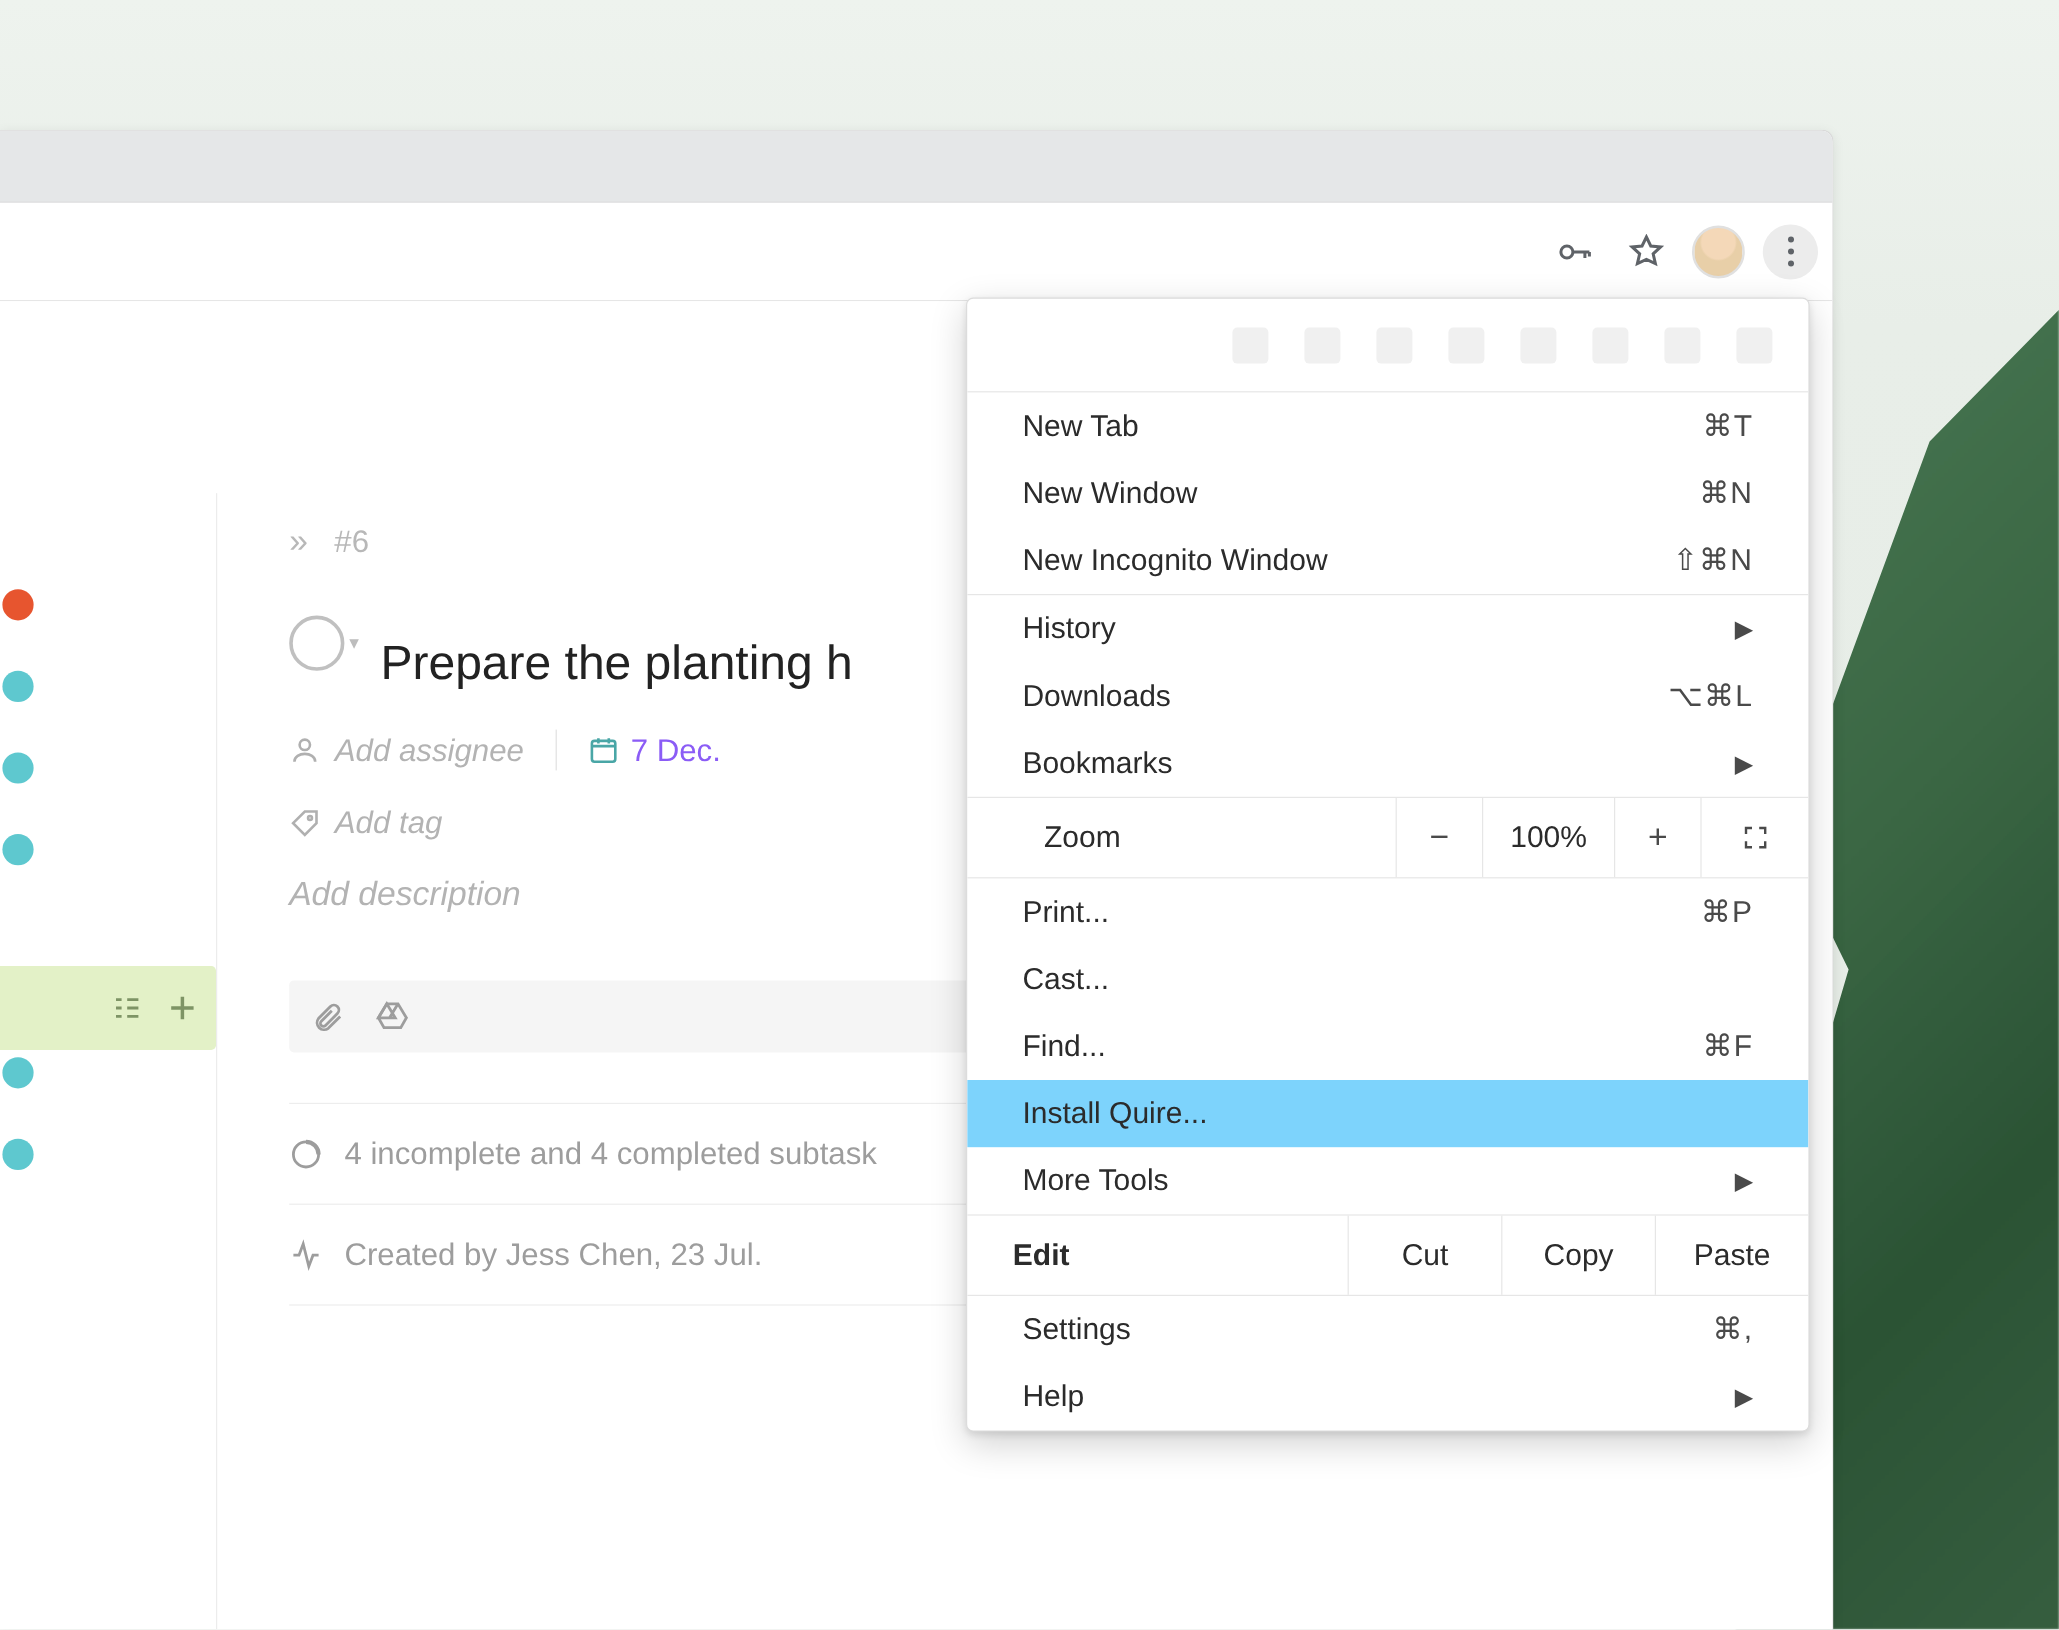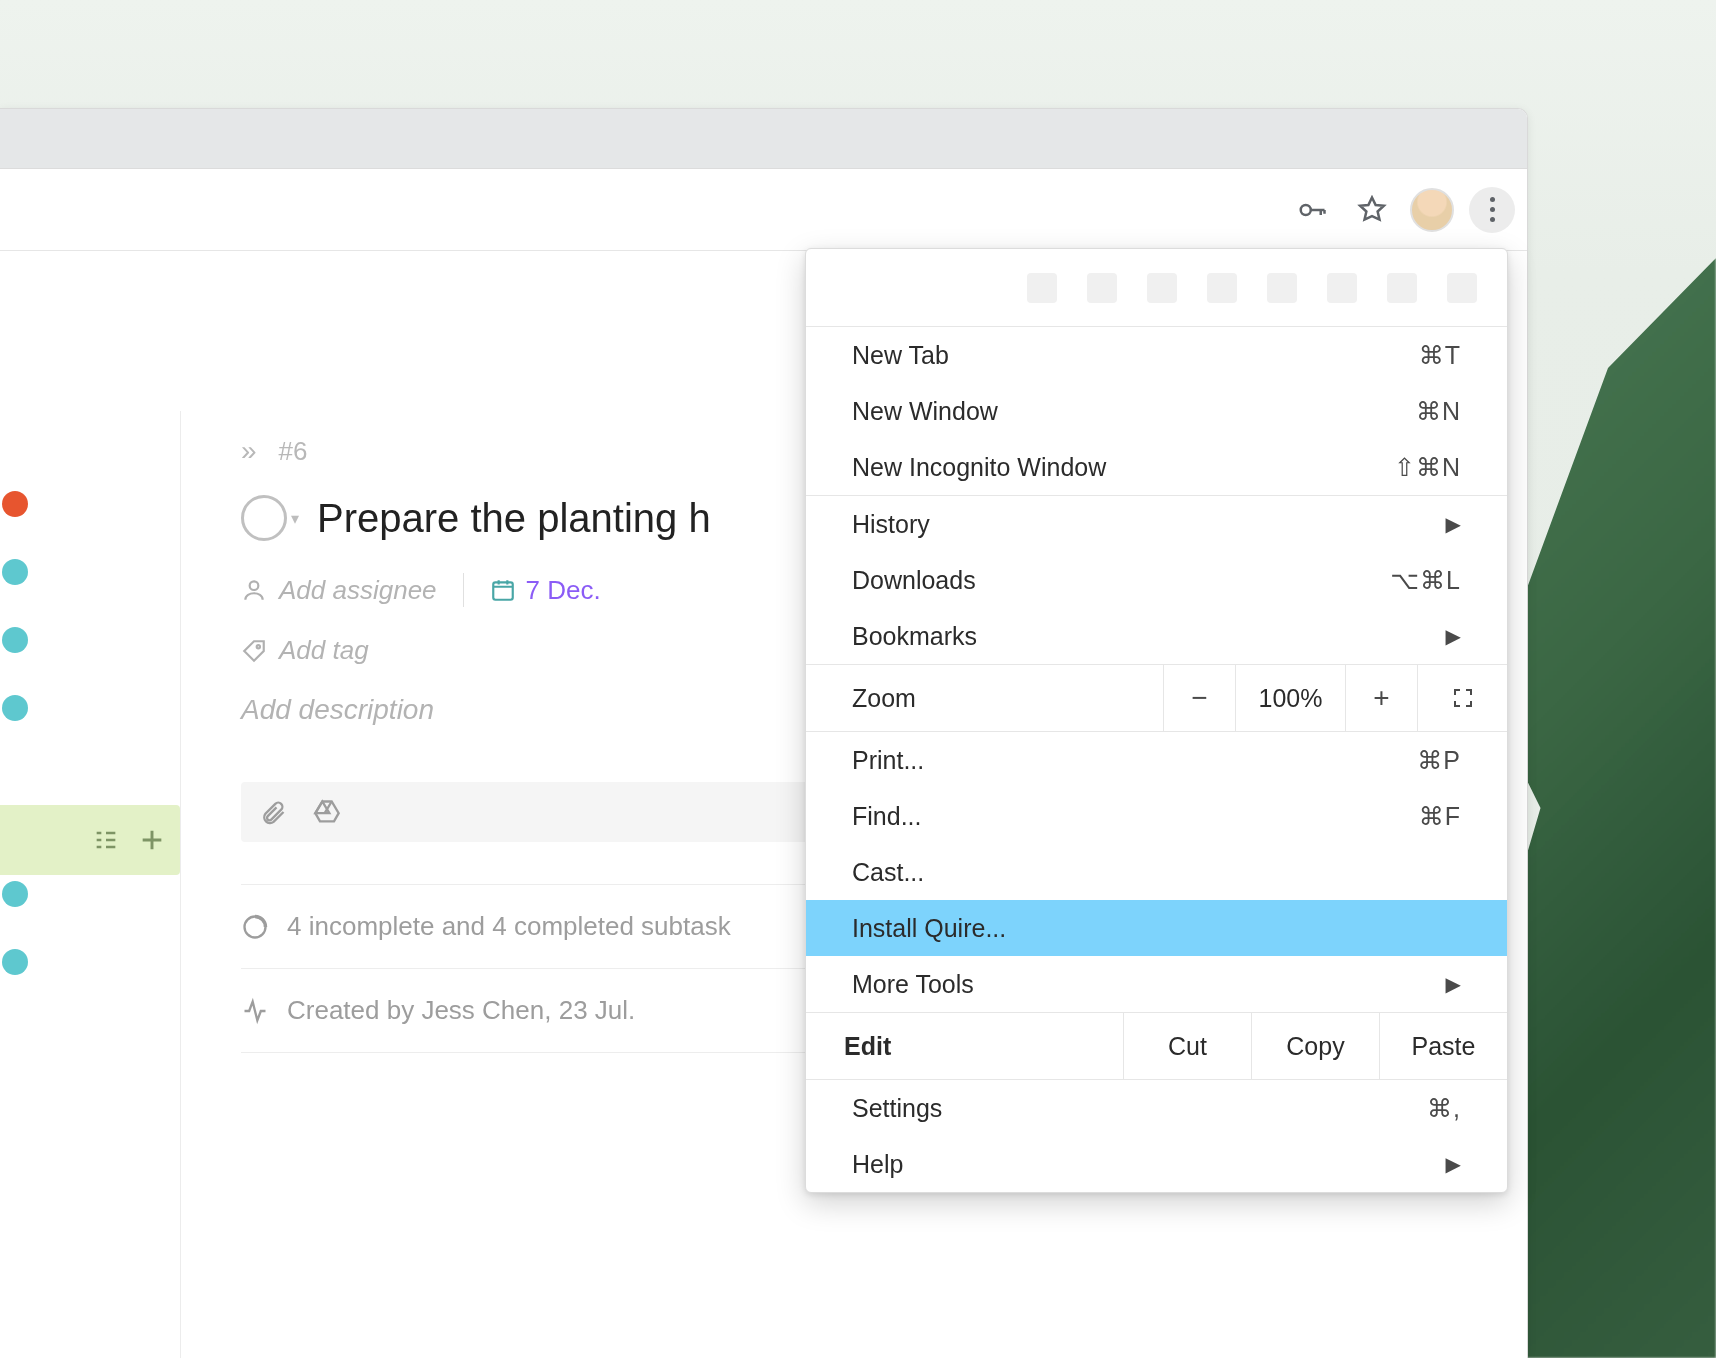--- a/index.html
+++ b/index.html
@@ -119,21 +119,21 @@
   }
   .crumbs { display:flex; align-items:center; gap:22px; color:#b8b8b8; font-size:26px; padding-bottom:28px;}
   .crumbs .chev { font-size:28px; }
   .title-row { display:flex; align-items:center; gap:18px; margin-bottom:32px;}
   .status-circle {
     width:46px; height:46px; border:3px solid #c0c0c0; border-radius:50%;
     display:inline-block;
   }
   .status-wrap { display:flex; align-items:center; gap:4px; color:#bdbdbd;}
   .status-wrap .tiny-caret { font-size:16px; color:#bdbdbd; }
-  .task-title { font-size:40px; font-weight:400; color:#222; white-space:nowrap; overflow:hidden; }
+  .task-title { font-size:40px; font-weight:400; color:#222; white-space:nowrap; overflow:hidden;margin-top:36px; }
 
   .meta-row { display:flex; align-items:center; gap:26px; color:#a9a9a9; font-size:26px; margin-bottom:28px;}
   .meta-row .sep { width:1px; height:34px; background:#e0e0e0; }
   .meta-row .date { color:#8b5cf6; font-weight:500; display:flex; align-items:center; gap:10px;}
   .meta-item { display:flex; align-items:center; gap:12px; }
   .ghost { font-style:italic; color:#b3b3b3; }
 
   .desc { font-style:italic; font-size:28px; color:#b3b3b3; margin: 14px 0 56px 0;}
 
   .attach-bar {
@@ -180,21 +180,21 @@
   }
   .cm-item.hover { background:#7dd3fc; }
   .cm-item .shortcut { color:#4a4a4a; letter-spacing:1px;}
   .cm-item .arrow { color:#4a4a4a; font-size:20px;}
   .cm-sep { height:1px; background:#e6e6e6; margin:0; }
 
   .cm-zoom {
     display:flex; align-items:stretch; height:68px;
     border-top:1px solid #e6e6e6; border-bottom:1px solid #e6e6e6;
   }
-  .cm-zoom .zlabel { flex:1; display:flex; align-items:center; padding-left:46px;}
+  .cm-zoom .zlabel { flex:1; display:flex; align-items:center; padding-left:32px;margin-left:32px;}
   .cm-zoom .zbtn { width:72px; border-left:1px solid #e6e6e6; display:flex; align-items:center; justify-content:center; font-size:28px; color:#4a4a4a;}
   .cm-zoom .zval { width:110px; border-left:1px solid #e6e6e6; display:flex; align-items:center; justify-content:center;text-align:right;}
   .cm-zoom .zfs  { width:90px; border-left:1px solid #e6e6e6; display:flex; align-items:center; justify-content:center; color:#4a4a4a;}
 
   .cm-edit {
     display:flex; align-items:stretch; height:68px;
     border-top:1px solid #e6e6e6; border-bottom:1px solid #e6e6e6;
   }
   .cm-edit .elabel { flex:1; display:flex; align-items:center; padding-left:38px;font-weight:bold;}
   .cm-edit .ebtn { width:128px; border-left:1px solid #e6e6e6; display:flex; align-items:center; justify-content:center;}
@@ -381,26 +381,26 @@
           <path d="M4 9V4h5M20 9V4h-5M4 15v5h5M20 15v5h-5"></path>
         </svg>
     </div>
   </div>
 
   <div class="cm-item">
     <span>Print...</span>
     <span class="shortcut">⌘P</span>
   </div>
   <div class="cm-item">
+    <span>Cast...</span>
+    <span></span>
+  </div>
+  <div class="cm-item">
     <span>Find...</span>
     <span class="shortcut">⌘F</span>
-  </div>
-  <div class="cm-item">
-    <span>Cast...</span>
-    <span></span>
   </div>
   <div class="cm-item hover">
     <span>Install Quire...</span>
     <span></span>
   </div>
   <div class="cm-item">
     <span>More Tools</span>
     <span class="arrow">▶</span>
   </div>
 

